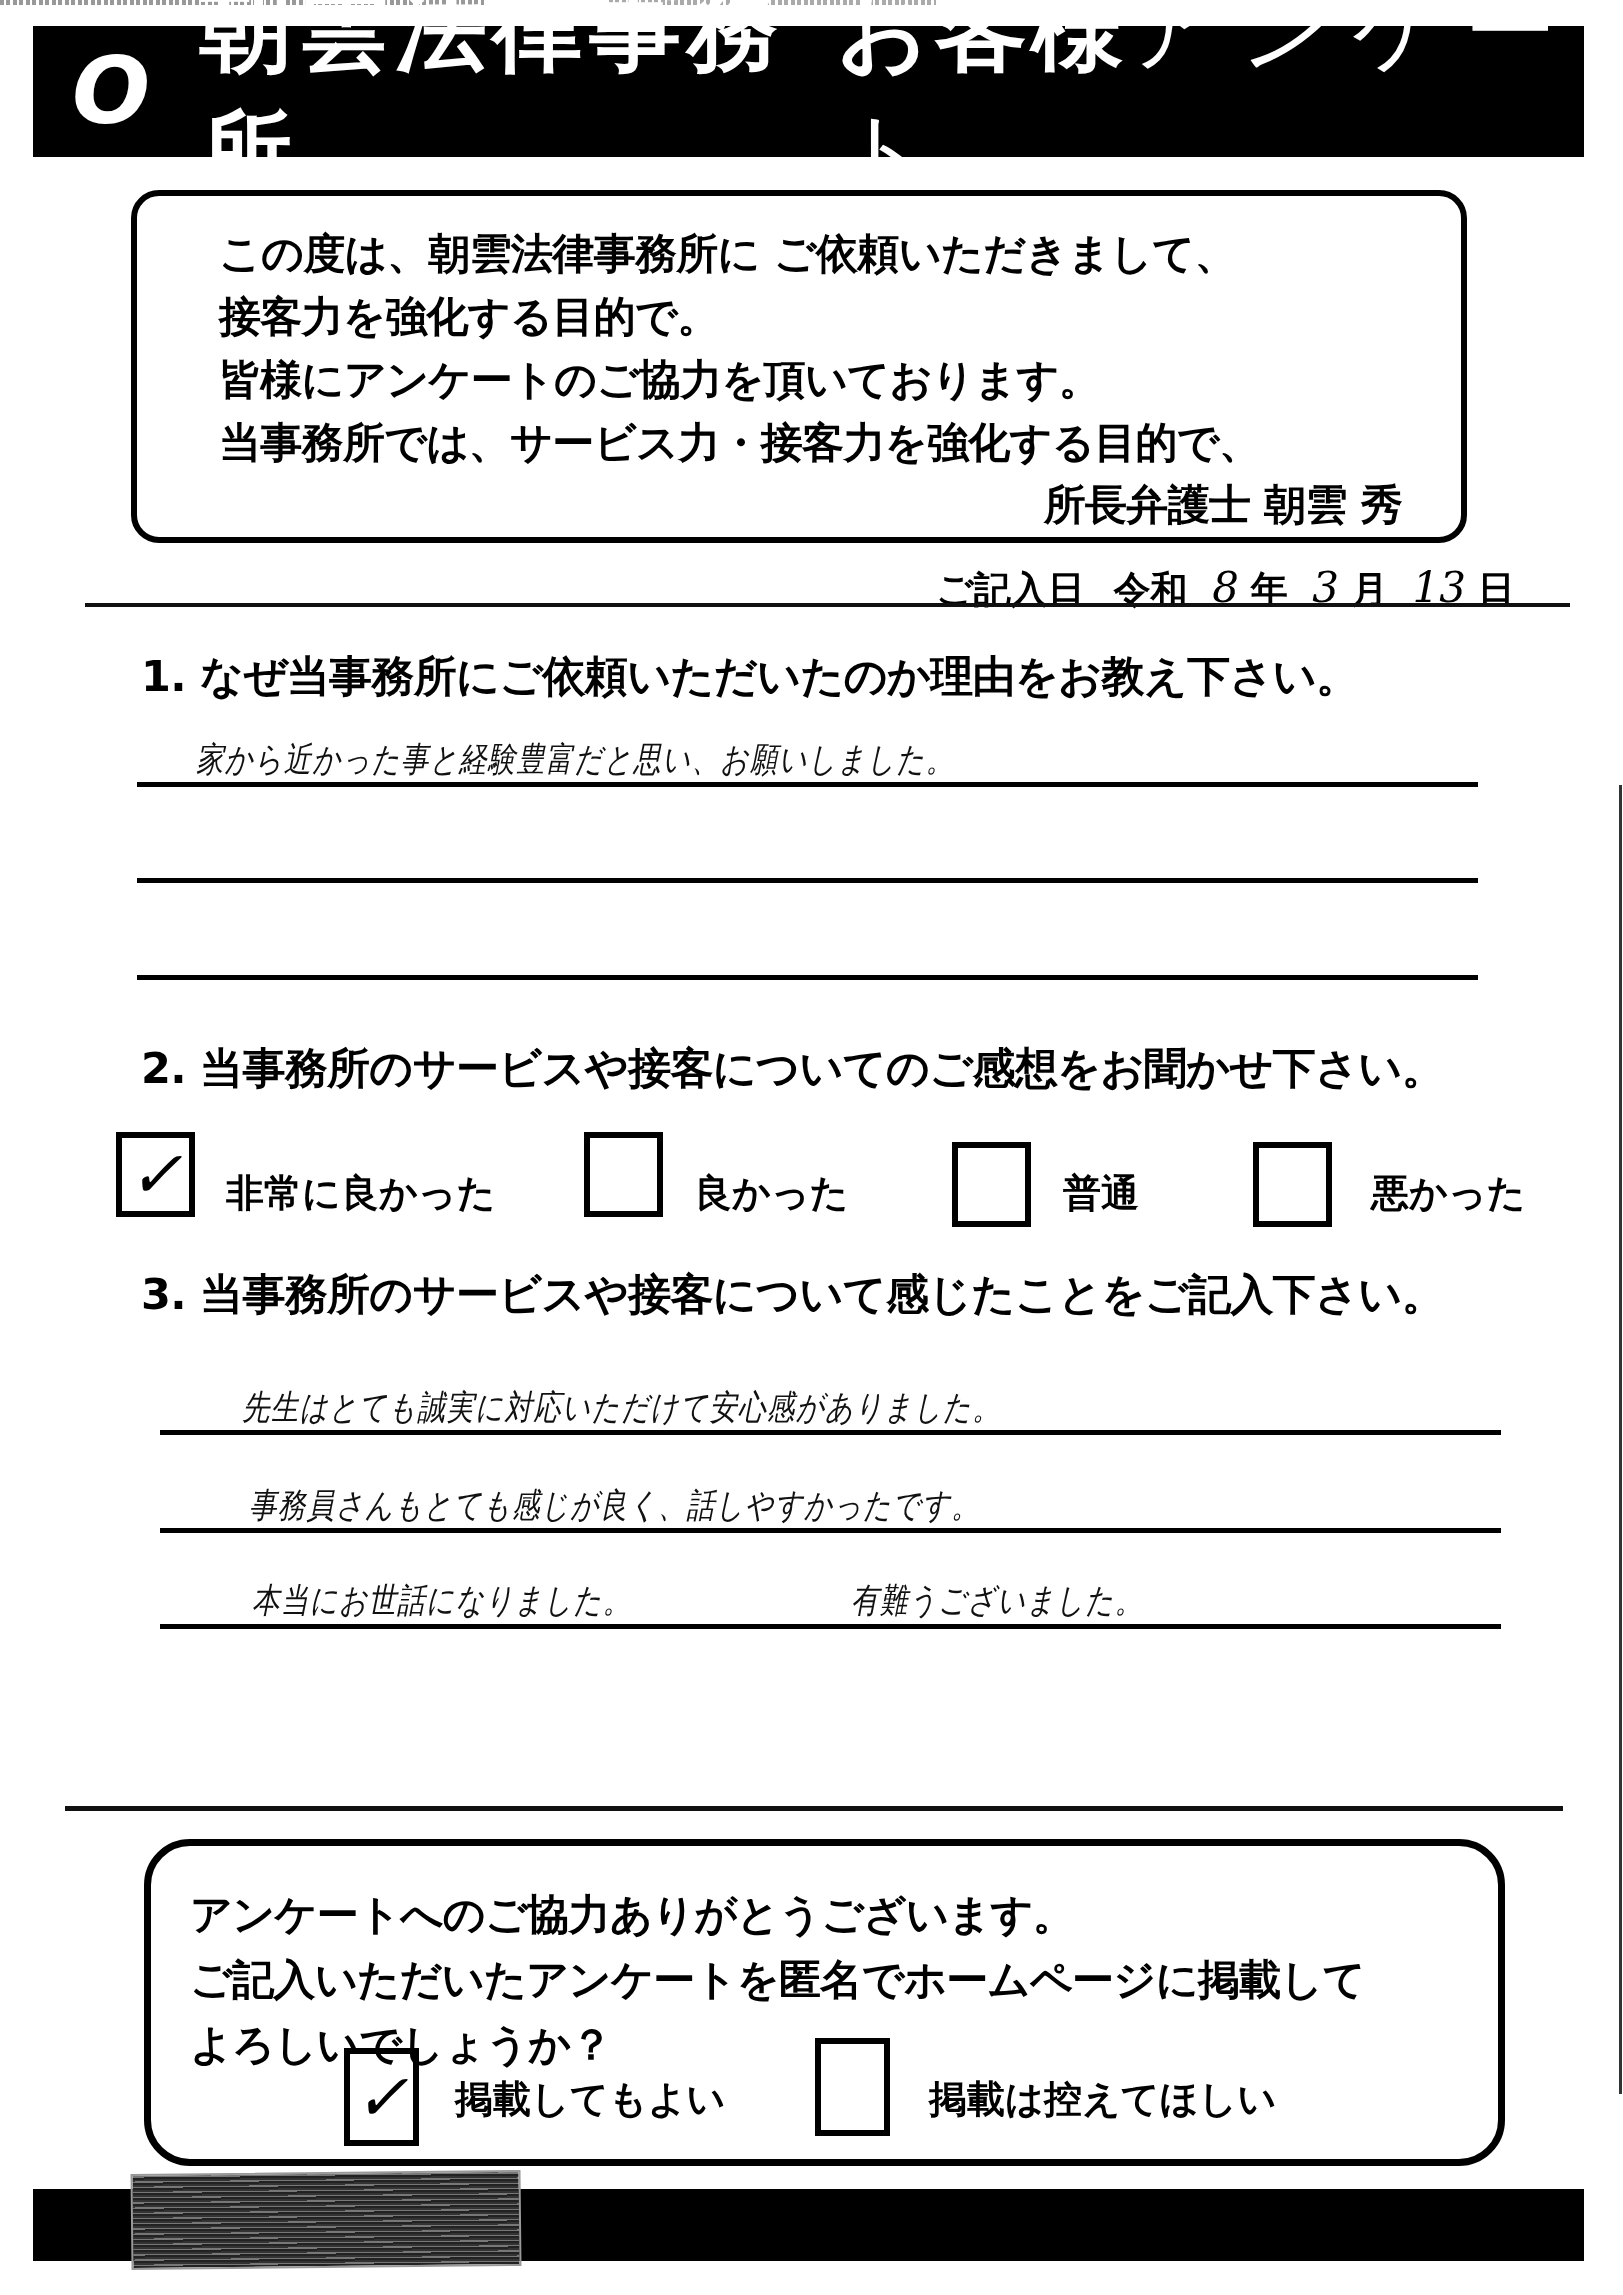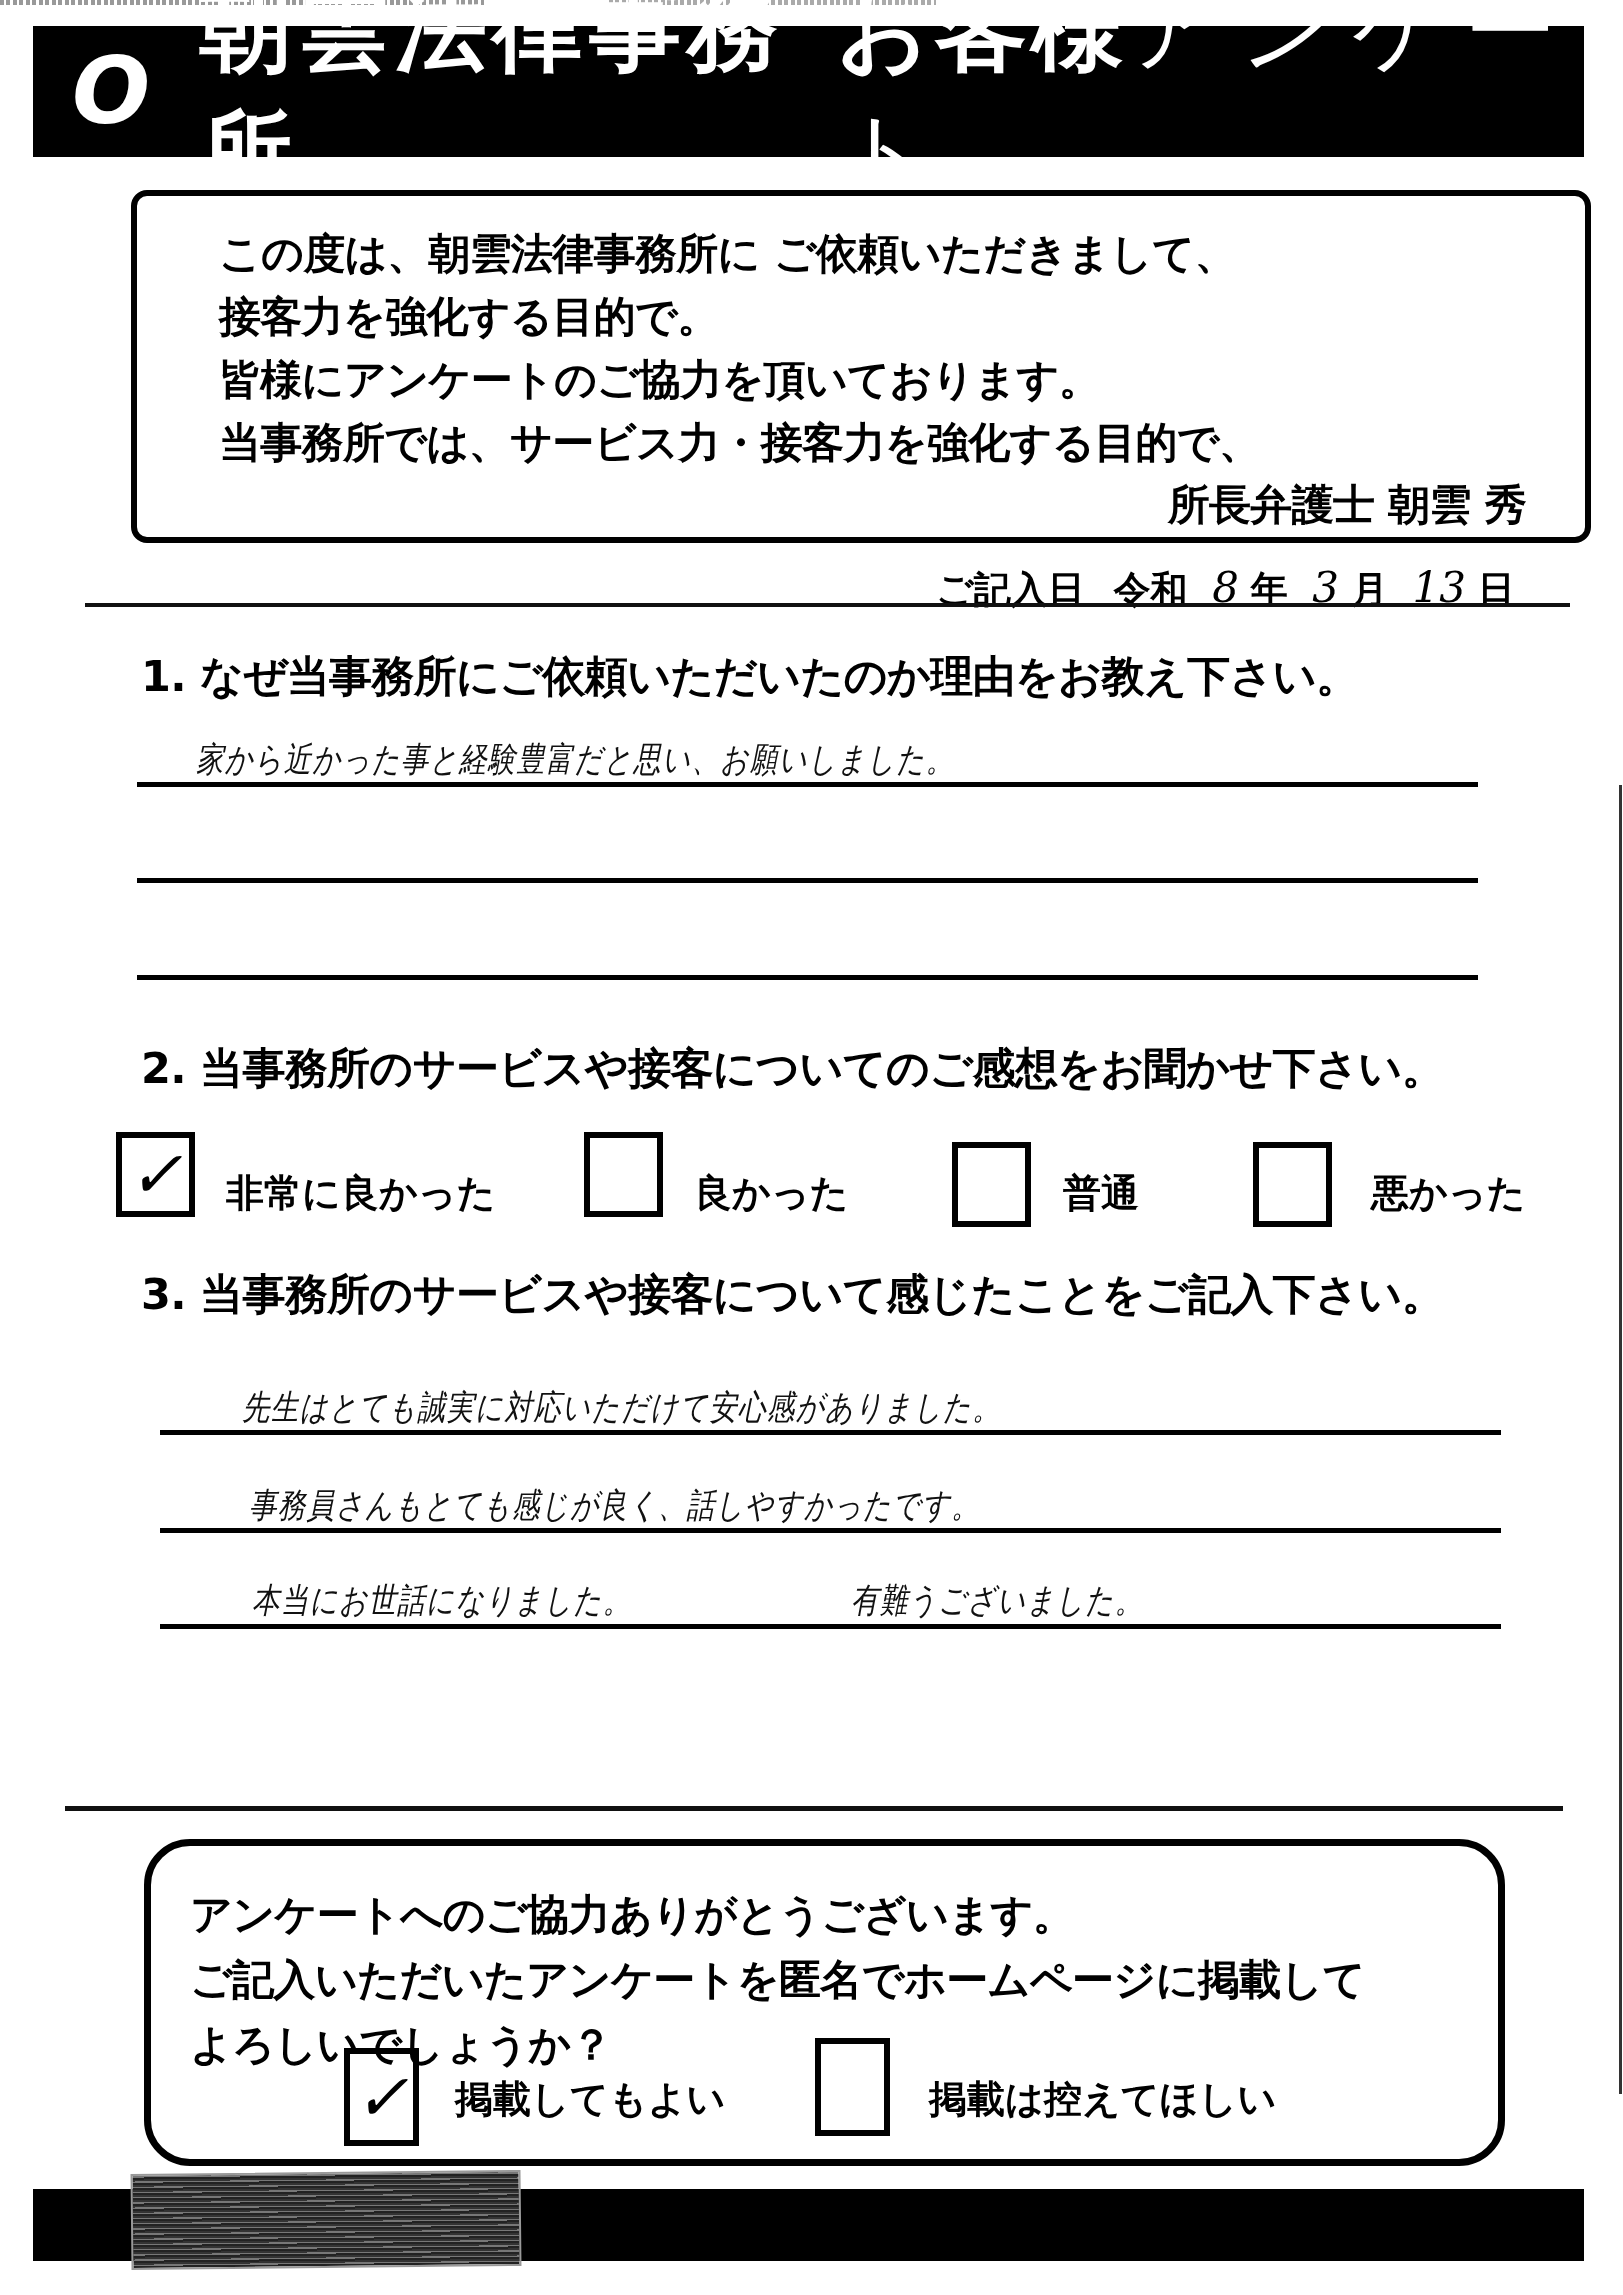--- a/index.html
+++ b/index.html
@@ -15,22 +15,22 @@
     left:33px; top:26px; width:1551px; height:131px; background:#000;
     color:#fff; display:flex; align-items:center;
     font-weight:bold; font-size:92px; letter-spacing:3.9px;
   }
   .title-bar .circle-mark { margin-left:39px; margin-right:46px; font-style:italic; font-size:92px; }
   .title-bar .title-main { letter-spacing:5.2px; }
   .title-bar .title-sub { margin-left:39px; }
   .title-bar .title-sub .kana { font-weight:normal; letter-spacing:18.3px; }
 
   .intro-box {
-    left:131px; top:190px; width:1460px; height:353px;
-    border:6.5px solid #000; border-radius:16px; box-sizing:border-box;
+    left:131px; top:190px; width:1336px; height:353px;
+    border:6.5px solid #000; border-radius:28px; box-sizing:border-box;
   }
   .intro-text {
     position:absolute; left:82px; top:26px; font-weight:bold; font-size:42px;
     line-height:63px; letter-spacing:-0.7px;
   }
   .intro-sign {
     position:absolute; right:59px; top:281px; font-weight:bold; font-size:42px; letter-spacing:-0.7px;
   }
 
   .date-row { left:936px; top:563px; font-size:37px; font-weight:bold; white-space:nowrap; }

